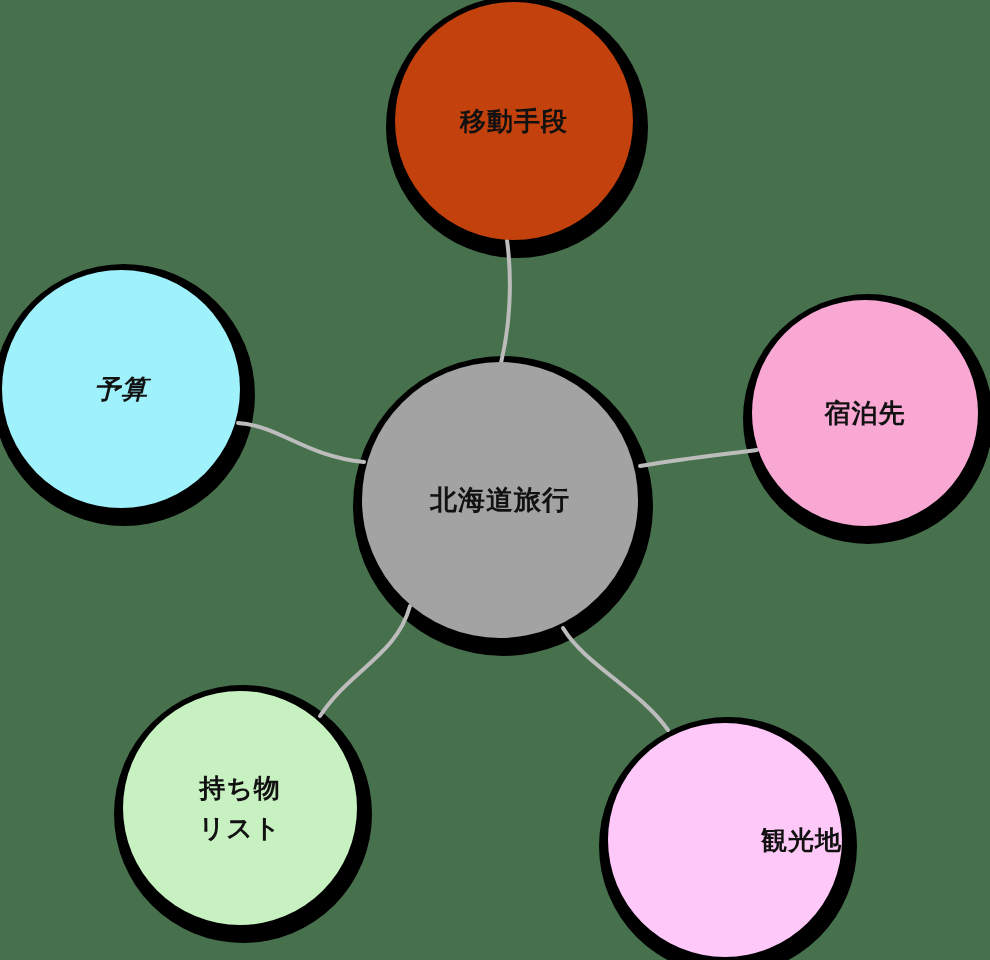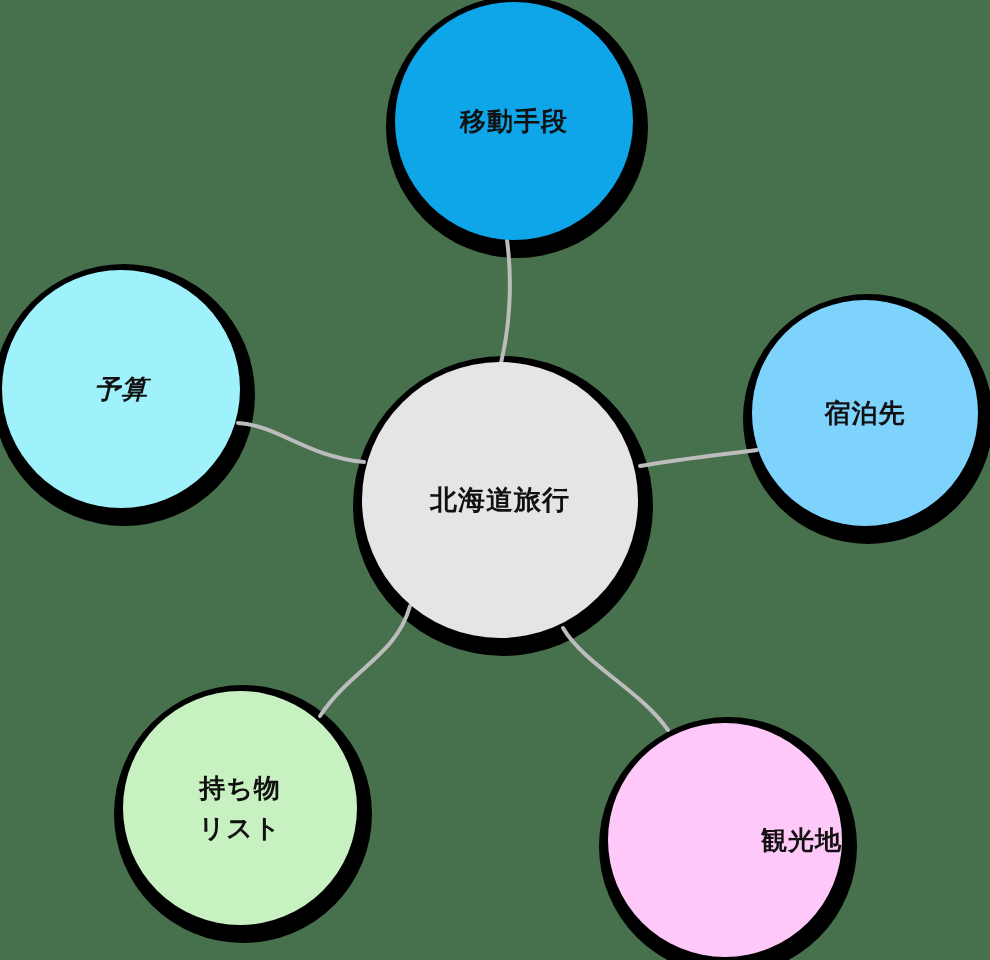--- a/index.html
+++ b/index.html
@@ -76,48 +76,48 @@
   <svg class="connectors" width="990" height="960" viewBox="0 0 990 960">
     <path d="M507,240 C513,285 509,330 501,363" style="stroke: rgb(188, 188, 188);"></path>
     <path d="M640,466 C680,459 718,455 757,450" style="stroke: rgb(188, 188, 188);"></path>
     <path d="M238,423 C280,426 305,456 364,462" style="stroke: rgb(188, 188, 188);"></path>
     <path d="M410,606 C396,656 352,668 320,716" style="stroke: rgb(188, 188, 188);"></path>
     <path d="M563,628 C585,665 640,690 668,730" style="stroke: rgb(188, 188, 188);"></path>
   </svg>
 
   <div class="node node-transportation">
     <div class="node-shadow"></div>
-    <div class="node-fill" style="background: #0ea5e9;">
+    <div class="node-fill" style="background: #c2410c;">
       <div class="node-label" style="color: rgb(17, 17, 17);">
         <span>移動手段</span>
       </div>
     </div>
   </div>
 
   <div class="node node-budget">
     <div class="node-shadow"></div>
     <div class="node-fill" style="background: rgb(159, 241, 251); font-style: italic;">
       <div class="node-label" style="color: rgb(17, 17, 17);">
         <span>予算</span>
       </div>
     </div>
   </div>
 
   <div class="node node-accommodation">
     <div class="node-shadow"></div>
-    <div class="node-fill" style="background: #7dd3fc;">
+    <div class="node-fill" style="background: #f9a8d4;">
       <div class="node-label" style="color: rgb(17, 17, 17);">
         <span>宿泊先</span>
       </div>
     </div>
   </div>
 
   <div class="node node-center">
     <div class="node-shadow"></div>
-    <div class="node-fill" style="background: #e5e5e5;">
+    <div class="node-fill" style="background: #a3a3a3;">
       <div class="node-label" style="color: rgb(17, 17, 17);">
         <span>北海道旅行</span>
       </div>
     </div>
   </div>
 
   <div class="node node-packing-list">
     <div class="node-shadow"></div>
     <div class="node-fill" style="background: rgb(200, 241, 193);">
       <div class="node-label" style="color: rgb(17, 17, 17);">

